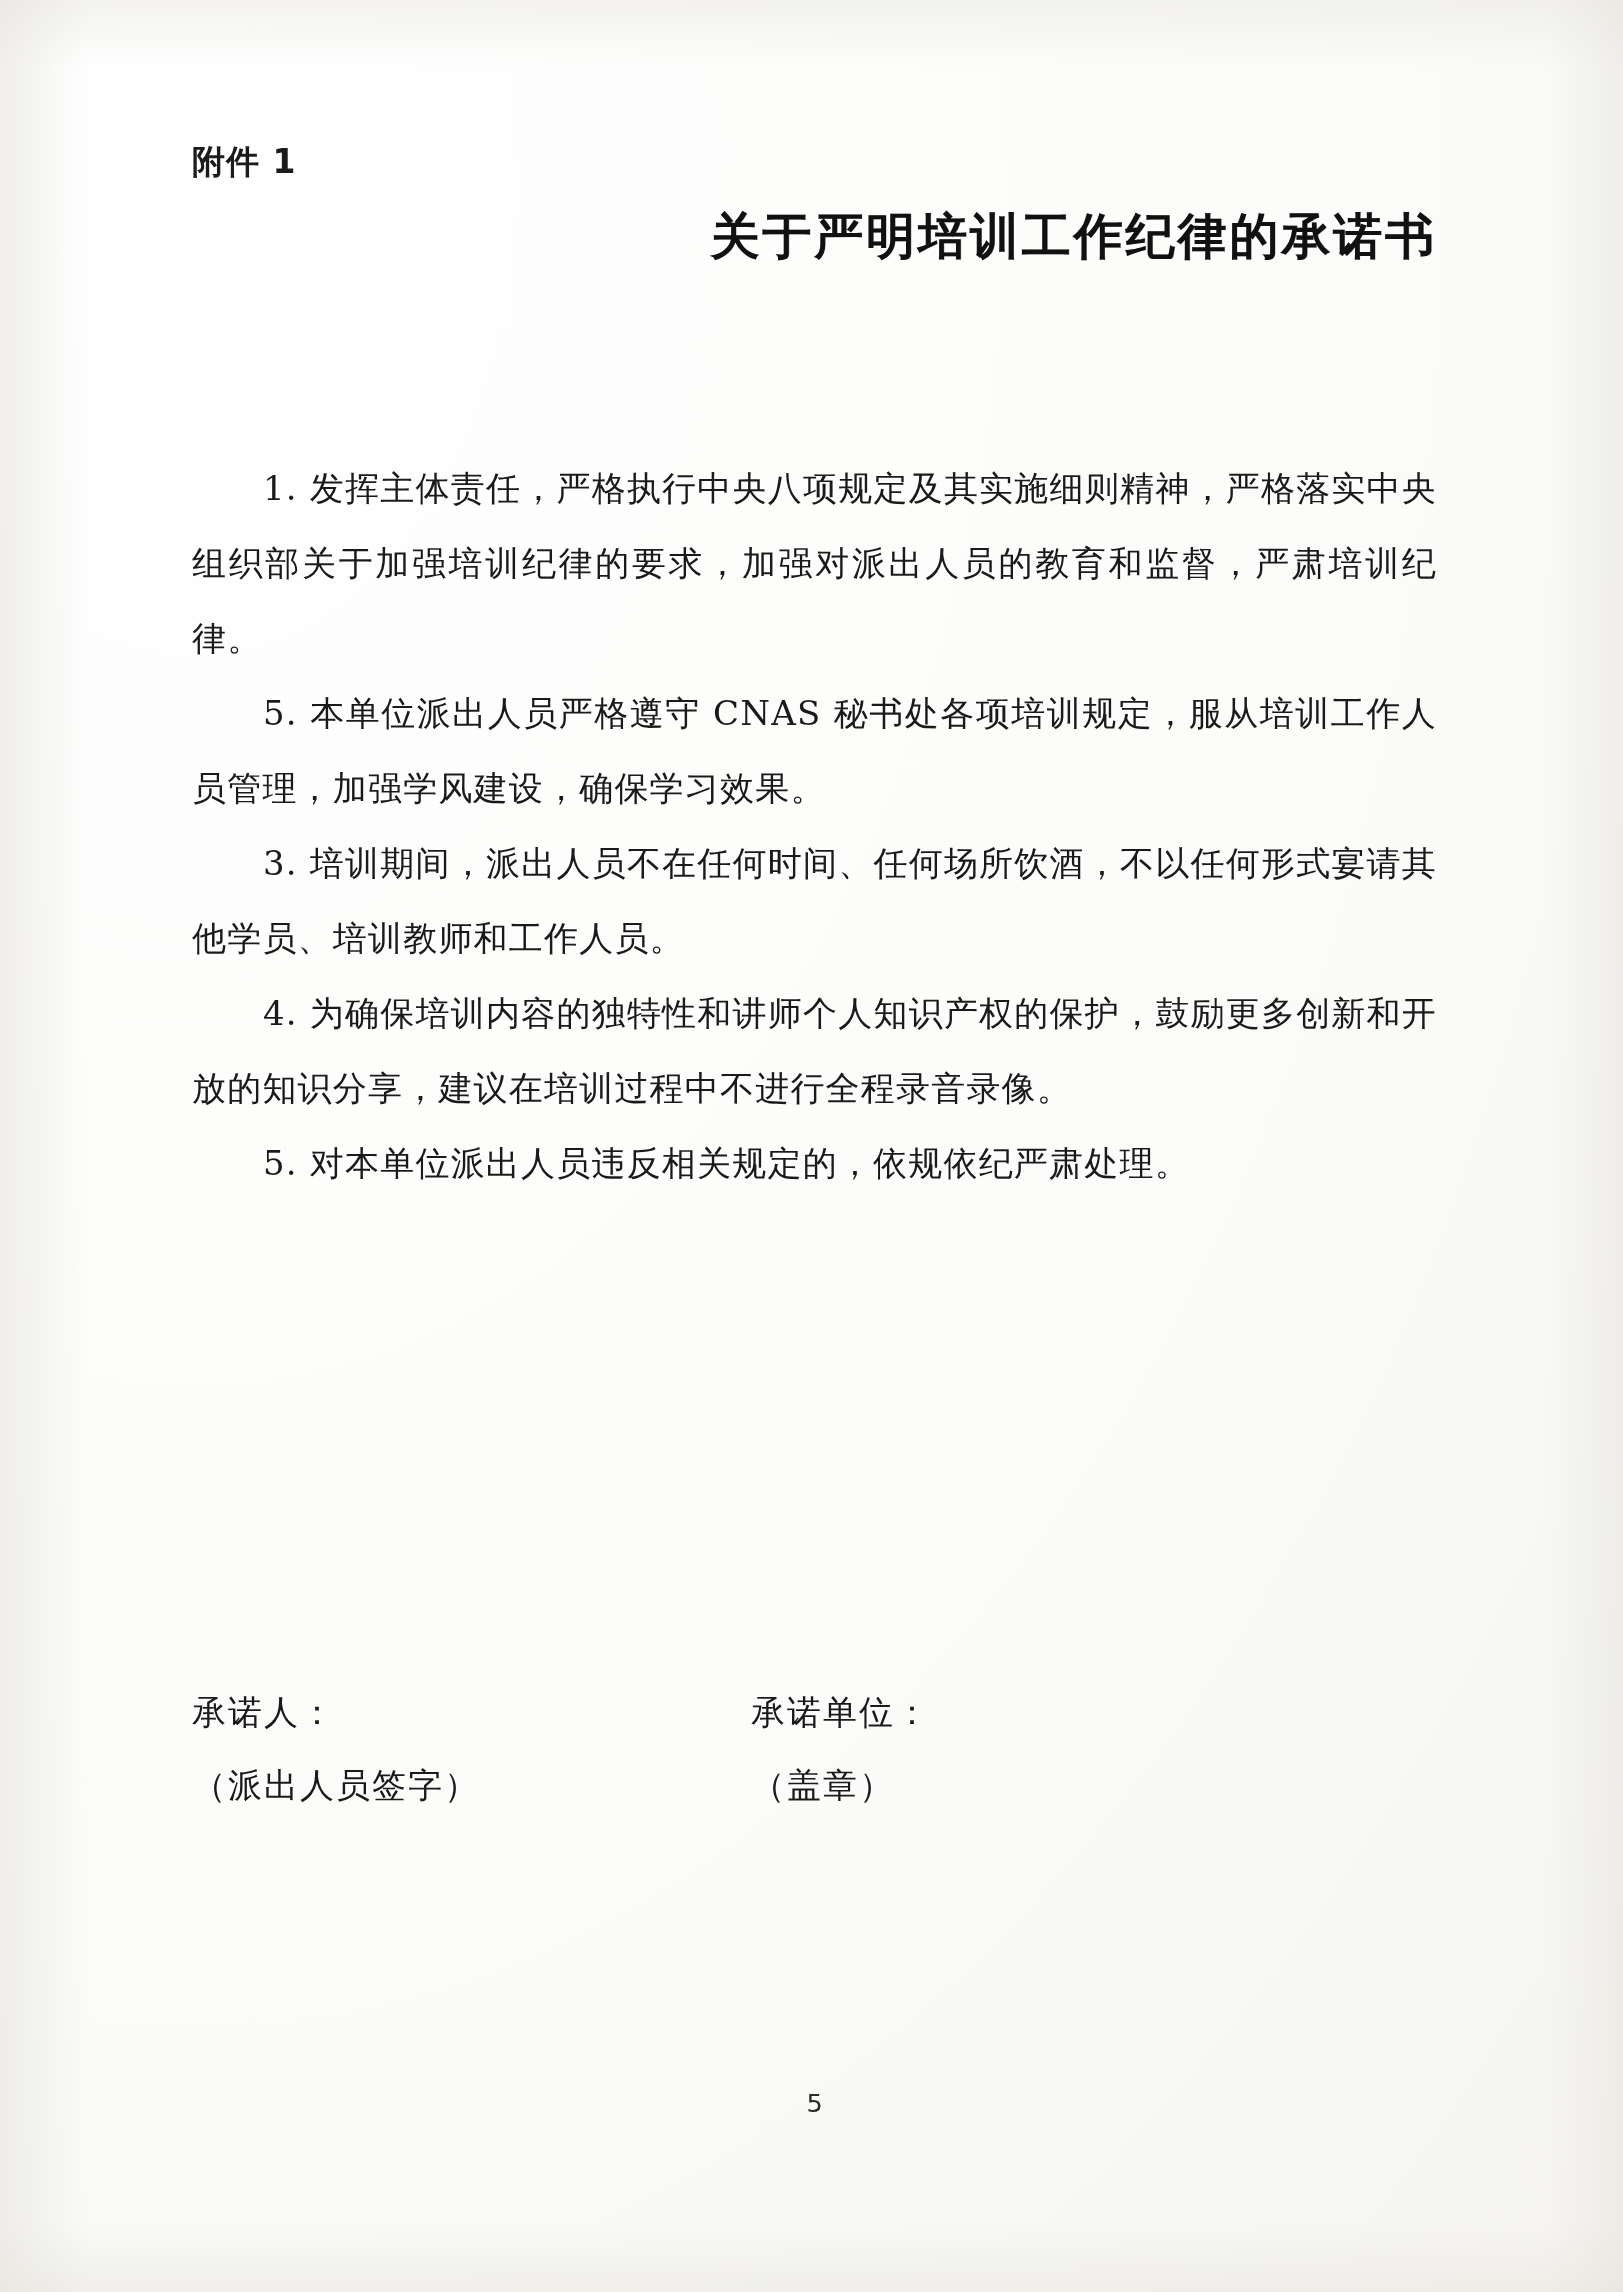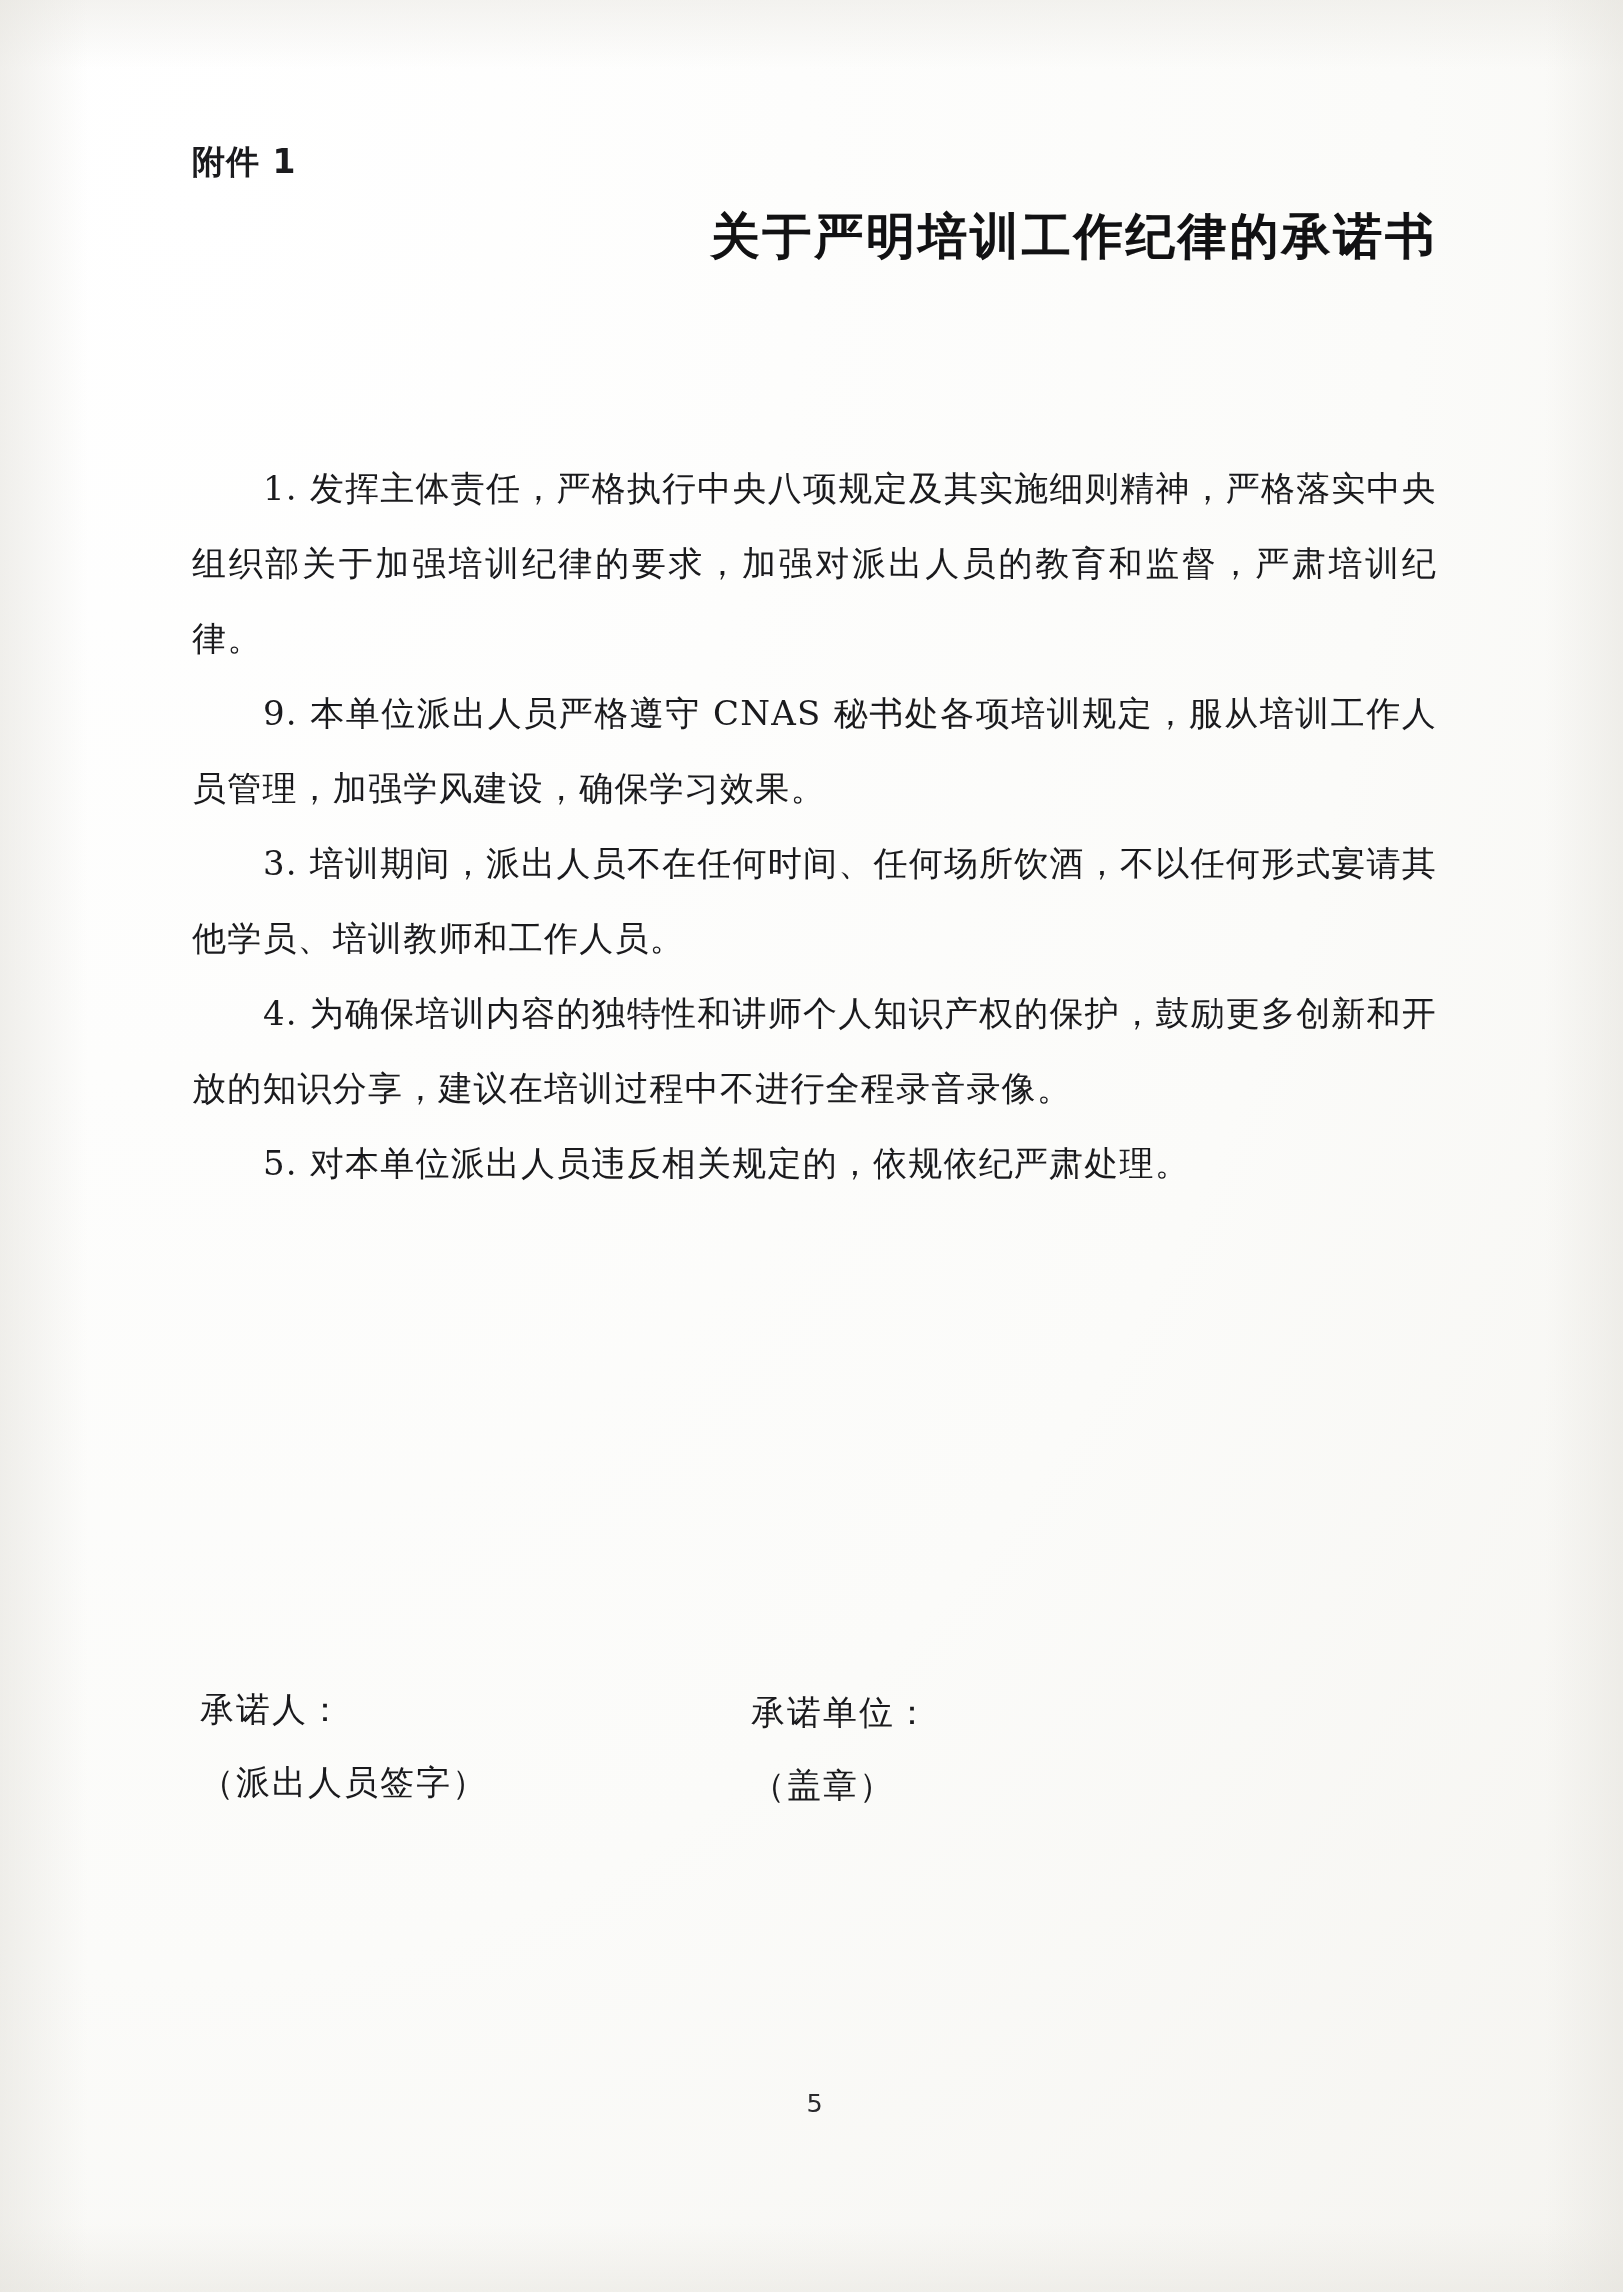--- a/index.html
+++ b/index.html
@@ -99,23 +99,22 @@
     line-height: 73px;
     letter-spacing: 2px;
     color: #1a1a1d;
   }
   .sign-row {
     position: relative;
     height: 73px;
   }
   .sign-left {
     position: absolute;
-    left: 8px;
+    left: 0;
     top: 0;
-    font-family: Liberation Mono, monospace;
   }
   .sign-right {
     position: absolute;
     left: 559px;
     top: 0;
   }
   .date-row {
     position: absolute;
     left: 559px;
     top: 192px;
@@ -143,21 +142,21 @@
   <div class="content">
 
     <div class="attachment-label">附件 1</div>
 
     <div class="doc-title">关于严明培训工作纪律的承诺书</div>
 
     <div class="body-block">
 
 
       <p class="para indent">1. 发挥主体责任，严格执行中央八项规定及其实施细则精神，严格落实中央组织部关于加强培训纪律的要求，加强对派出人员的教育和监督，严肃培训纪律。</p>
-      <p class="para indent">9. 本单位派出人员严格遵守 CNAS 秘书处各项培训规定，服从培训工作人员管理，加强学风建设，确保学习效果。</p>
+      <p class="para indent">5. 本单位派出人员严格遵守 CNAS 秘书处各项培训规定，服从培训工作人员管理，加强学风建设，确保学习效果。</p>
       <p class="para indent">3. 培训期间，派出人员不在任何时间、任何场所饮酒，不以任何形式宴请其他学员、培训教师和工作人员。</p>
       <p class="para indent">4. 为确保培训内容的独特性和讲师个人知识产权的保护，鼓励更多创新和开放的知识分享，建议在培训过程中不进行全程录音录像。</p>
       <p class="para indent">5. 对本单位派出人员违反相关规定的，依规依纪严肃处理。</p>
 
     </div>
 
     <div class="sign-block">
       <div class="sign-row">
         <span class="sign-left">承诺人：</span>
         <span class="sign-right">承诺单位：</span>

